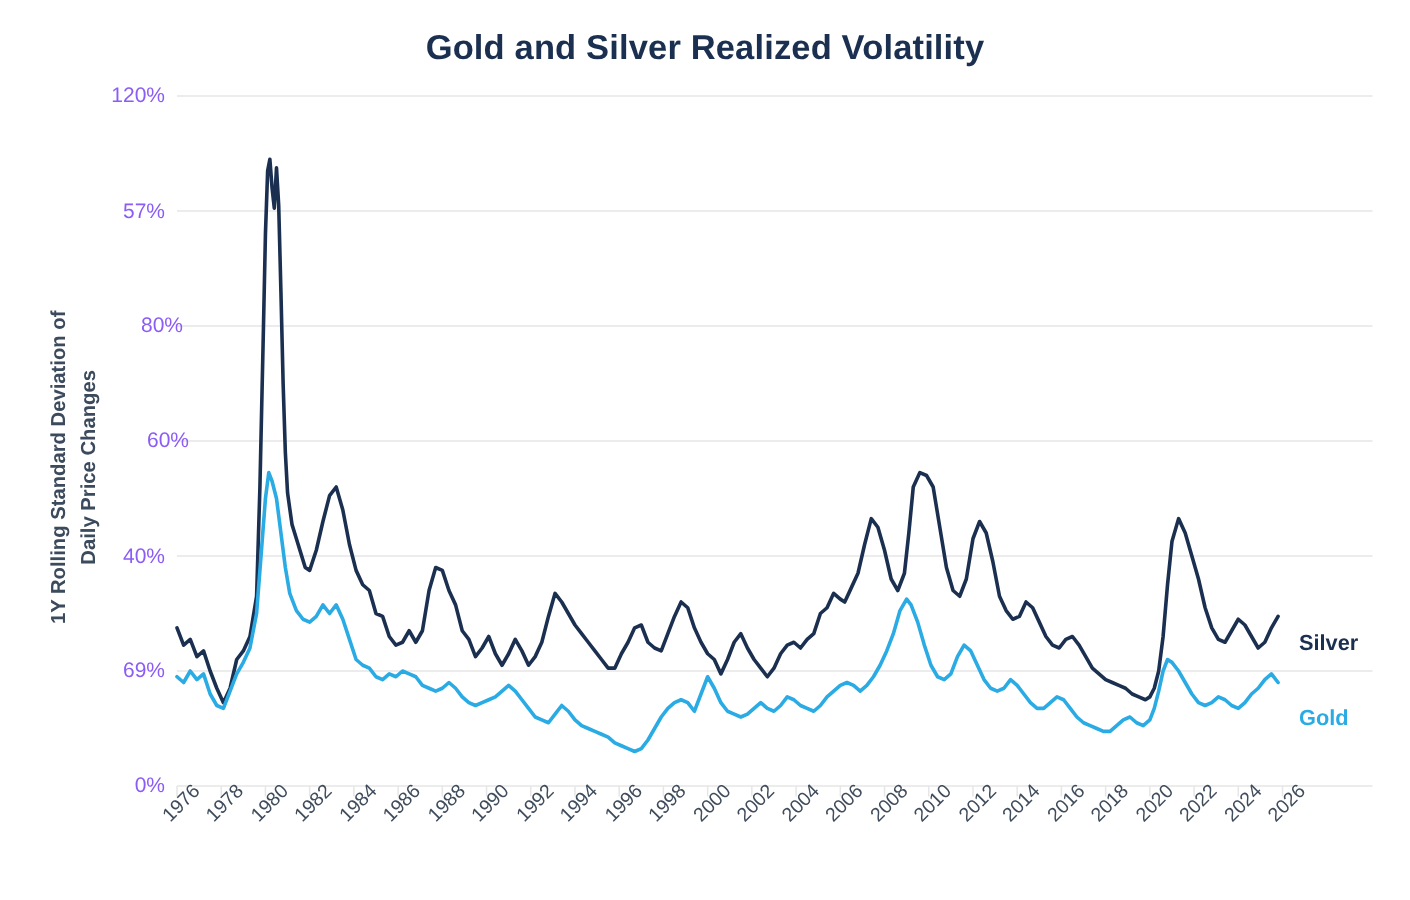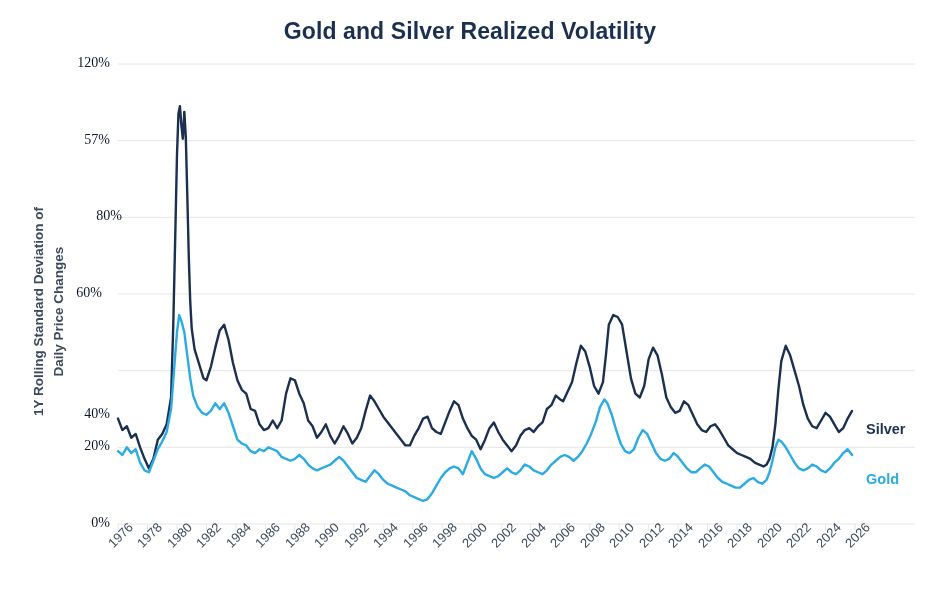--- a/index.html
+++ b/index.html
@@ -39,23 +39,22 @@
     transform: rotate(-90deg);
     font-size: 13.5px;
     font-weight: bold;
     color: #3b4a5c;
     line-height: 1.45;
   }
   .y-tick-label {
     position: absolute;
     text-align: right;
     font-size: 14px;
-    color: #0f172a;
+    color: #8b5cf6;
     width: 62px;
-    font-family: Liberation Serif, serif;
   }
   .x-tick-label {
     position: absolute;
     font-size: 13px;
     color: #3f4c5c;
     transform-origin: left top;
     transform: rotate(-45deg);
     white-space: nowrap;
   }
   .series-label {
@@ -122,23 +121,23 @@
         <line x1="855" x2="855" y1="524" y2="531" stroke="#e6e6e6" stroke-width="1"></line>
       </g>
     <g id="serieslines">
         <polyline points="118.00,418.58 122.42,430.08 126.84,426.25 131.27,437.75 135.69,433.92 140.11,447.33 144.53,458.83 148.95,468.42 153.38,458.83 157.80,439.67 162.22,433.92 166.64,424.33 171.06,397.50 173.28,324.67 175.49,225.00 176.96,156.00 178.43,113.83 179.91,106.17 181.38,125.33 182.86,138.75 184.33,111.92 185.80,136.83 187.28,194.33 188.75,255.67 190.23,301.67 191.70,328.50 194.65,349.58 197.60,359.17 200.54,368.75 203.49,378.33 206.44,380.25 210.86,366.83 215.28,347.67 219.71,330.42 224.13,324.67 228.55,340.00 232.97,363.00 237.39,380.25 241.82,389.83 246.24,393.67 250.66,409.00 255.08,410.92 259.50,424.33 263.93,430.08 268.35,428.17 272.77,420.50 277.19,428.17 281.61,420.50 286.04,393.67 290.46,378.33 294.88,380.25 299.30,393.67 303.72,403.25 308.15,420.50 312.57,426.25 316.99,437.75 321.41,432.00 325.83,424.33 330.26,435.83 334.68,443.50 339.10,435.83 343.52,426.25 347.94,433.92 352.37,443.50 356.79,437.75 361.21,428.17 365.63,410.92 370.05,395.58 374.48,401.33 378.90,409.00 383.32,416.67 387.74,422.42 392.16,428.17 396.59,433.92 401.01,439.67 405.43,445.42 409.85,445.42 414.27,435.83 418.70,428.17 423.12,418.58 427.54,416.67 431.96,428.17 436.38,432.00 440.81,433.92 445.23,422.42 449.65,410.92 454.07,401.33 458.49,405.17 462.92,418.58 467.34,428.17 471.76,435.83 476.18,439.67 480.60,449.25 485.03,439.67 489.45,428.17 493.87,422.42 498.29,432.00 502.71,439.67 507.14,445.42 511.56,451.17 515.98,445.42 520.40,435.83 524.82,430.08 529.25,428.17 533.67,432.00 538.09,426.25 542.51,422.42 546.93,409.00 551.36,405.17 555.78,395.58 560.20,399.42 563.15,401.33 567.57,391.75 571.99,382.17 576.41,363.00 580.84,345.75 585.26,351.50 589.68,366.83 594.10,386.00 598.52,393.67 602.95,382.17 605.89,355.33 608.84,324.67 613.26,315.08 617.69,317.00 622.11,324.67 626.53,351.50 630.95,378.33 635.37,393.67 639.80,397.50 644.22,386.00 648.64,359.17 653.06,347.67 657.48,355.33 661.91,374.50 666.33,397.50 670.75,407.08 675.17,412.83 679.59,410.92 684.02,401.33 688.44,405.17 692.86,414.75 697.28,424.33 701.70,430.08 706.13,432.00 710.55,426.25 714.97,424.33 719.39,430.08 723.81,437.75 728.24,445.42 732.66,449.25 737.08,453.08 741.50,455.00 745.92,456.92 750.35,458.83 754.77,462.67 759.19,464.58 763.61,466.50 766.56,464.58 769.51,458.83 772.46,447.33 775.40,424.33 778.35,389.83 781.30,361.08 785.72,345.75 790.14,355.33 794.57,370.67 798.99,386.00 803.41,405.17 807.83,418.58 812.25,426.25 816.68,428.17 821.10,420.50 825.52,412.83 829.94,416.67 834.36,424.33 838.79,432.00 843.21,428.17 847.63,418.58 852.05,410.92" fill="none" stroke="#1b3050" stroke-width="2.4" stroke-linejoin="round" stroke-linecap="round"></polyline>
         <polyline points="118.00,451.17 122.42,455.00 126.84,447.33 131.27,453.08 135.69,449.25 140.11,462.67 144.53,470.33 148.95,472.25 153.38,460.75 157.80,449.25 162.22,441.58 166.64,432.00 171.06,409.00 174.01,370.67 176.96,332.33 179.17,315.08 181.38,320.83 184.33,332.33 187.28,355.33 190.23,378.33 193.17,395.58 197.60,407.08 202.02,412.83 206.44,414.75 210.86,410.92 215.28,403.25 219.71,409.00 224.13,403.25 228.55,412.83 232.97,426.25 237.39,439.67 241.82,443.50 246.24,445.42 250.66,451.17 255.08,453.08 259.50,449.25 263.93,451.17 268.35,447.33 272.77,449.25 277.19,451.17 281.61,456.92 286.04,458.83 290.46,460.75 294.88,458.83 299.30,455.00 303.72,458.83 308.15,464.58 312.57,468.42 316.99,470.33 321.41,468.42 325.83,466.50 330.26,464.58 334.68,460.75 339.10,456.92 343.52,460.75 347.94,466.50 352.37,472.25 356.79,478.00 361.21,479.92 365.63,481.83 370.05,476.08 374.48,470.33 378.90,474.17 383.32,479.92 387.74,483.75 392.16,485.67 396.59,487.58 401.01,489.50 405.43,491.42 409.85,495.25 414.27,497.17 418.70,499.08 423.12,501.00 427.54,499.08 431.96,493.33 436.38,485.67 440.81,478.00 445.23,472.25 449.65,468.42 454.07,466.50 458.49,468.42 462.92,474.17 467.34,462.67 471.76,451.17 476.18,458.83 480.60,468.42 485.03,474.17 489.45,476.08 493.87,478.00 498.29,476.08 502.71,472.25 507.14,468.42 511.56,472.25 515.98,474.17 520.40,470.33 524.82,464.58 529.25,466.50 533.67,470.33 538.09,472.25 542.51,474.17 546.93,470.33 551.36,464.58 555.78,460.75 560.20,456.92 564.62,455.00 569.04,456.92 573.47,460.75 577.89,456.92 582.31,451.17 586.73,443.50 591.15,433.92 595.58,422.42 600.00,407.08 604.42,399.42 607.37,403.25 611.79,414.75 616.21,430.08 620.63,443.50 625.06,451.17 629.48,453.08 633.90,449.25 638.32,437.75 642.74,430.08 647.17,433.92 651.59,443.50 656.01,453.08 660.43,458.83 664.85,460.75 669.28,458.83 673.70,453.08 678.12,456.92 682.54,462.67 686.96,468.42 691.39,472.25 695.81,472.25 700.23,468.42 704.65,464.58 709.07,466.50 713.50,472.25 717.92,478.00 722.34,481.83 726.76,483.75 731.18,485.67 735.61,487.58 740.03,487.58 744.45,483.75 748.87,479.92 753.29,478.00 757.72,481.83 762.14,483.75 766.56,479.92 769.51,472.25 772.46,460.75 775.40,447.33 778.35,439.67 781.30,441.58 785.72,447.33 790.14,455.00 794.57,462.67 798.99,468.42 803.41,470.33 807.83,468.42 812.25,464.58 816.68,466.50 821.10,470.33 825.52,472.25 829.94,468.42 834.36,462.67 838.79,458.83 843.21,453.08 847.63,449.25 852.05,455.00" fill="none" stroke="#2aabe4" stroke-width="2.4" stroke-linejoin="round" stroke-linecap="round"></polyline>
       </g>
   </svg>
 
   <div id="ylabels">
       <div class="y-tick-label" style="left: 48px; top: 515px;">0%</div>
-      <div class="y-tick-label" style="left: 48px; top: 438.333px;">20%</div>
-      <div class="y-tick-label" style="left: 48px; top: 361.667px; margin-top: 44px;">40%</div>
-      <div class="y-tick-label" style="left: 40px; top: 285px;">60%</div>
+      <div class="y-tick-label" style="left: 48px; top: 438.333px;">69%</div>
+      <div class="y-tick-label" style="left: 48px; top: 361.667px;">40%</div>
+      <div class="y-tick-label" style="left: 64px; top: 285px;">60%</div>
       <div class="y-tick-label" style="left: 60px; top: 208.333px;">80%</div>
       <div class="y-tick-label" style="left: 48px; top: 131.667px;">57%</div>
       <div class="y-tick-label" style="left: 48px; top: 55px;">120%</div>
     </div>
   <div id="xlabels">
       <div class="x-tick-label" style="left: 105px; top: 540px;">1976</div>
       <div class="x-tick-label" style="left: 134.48px; top: 540px;">1978</div>
       <div class="x-tick-label" style="left: 163.96px; top: 540px;">1980</div>
       <div class="x-tick-label" style="left: 193.44px; top: 540px;">1982</div>
       <div class="x-tick-label" style="left: 222.92px; top: 540px;">1984</div>

